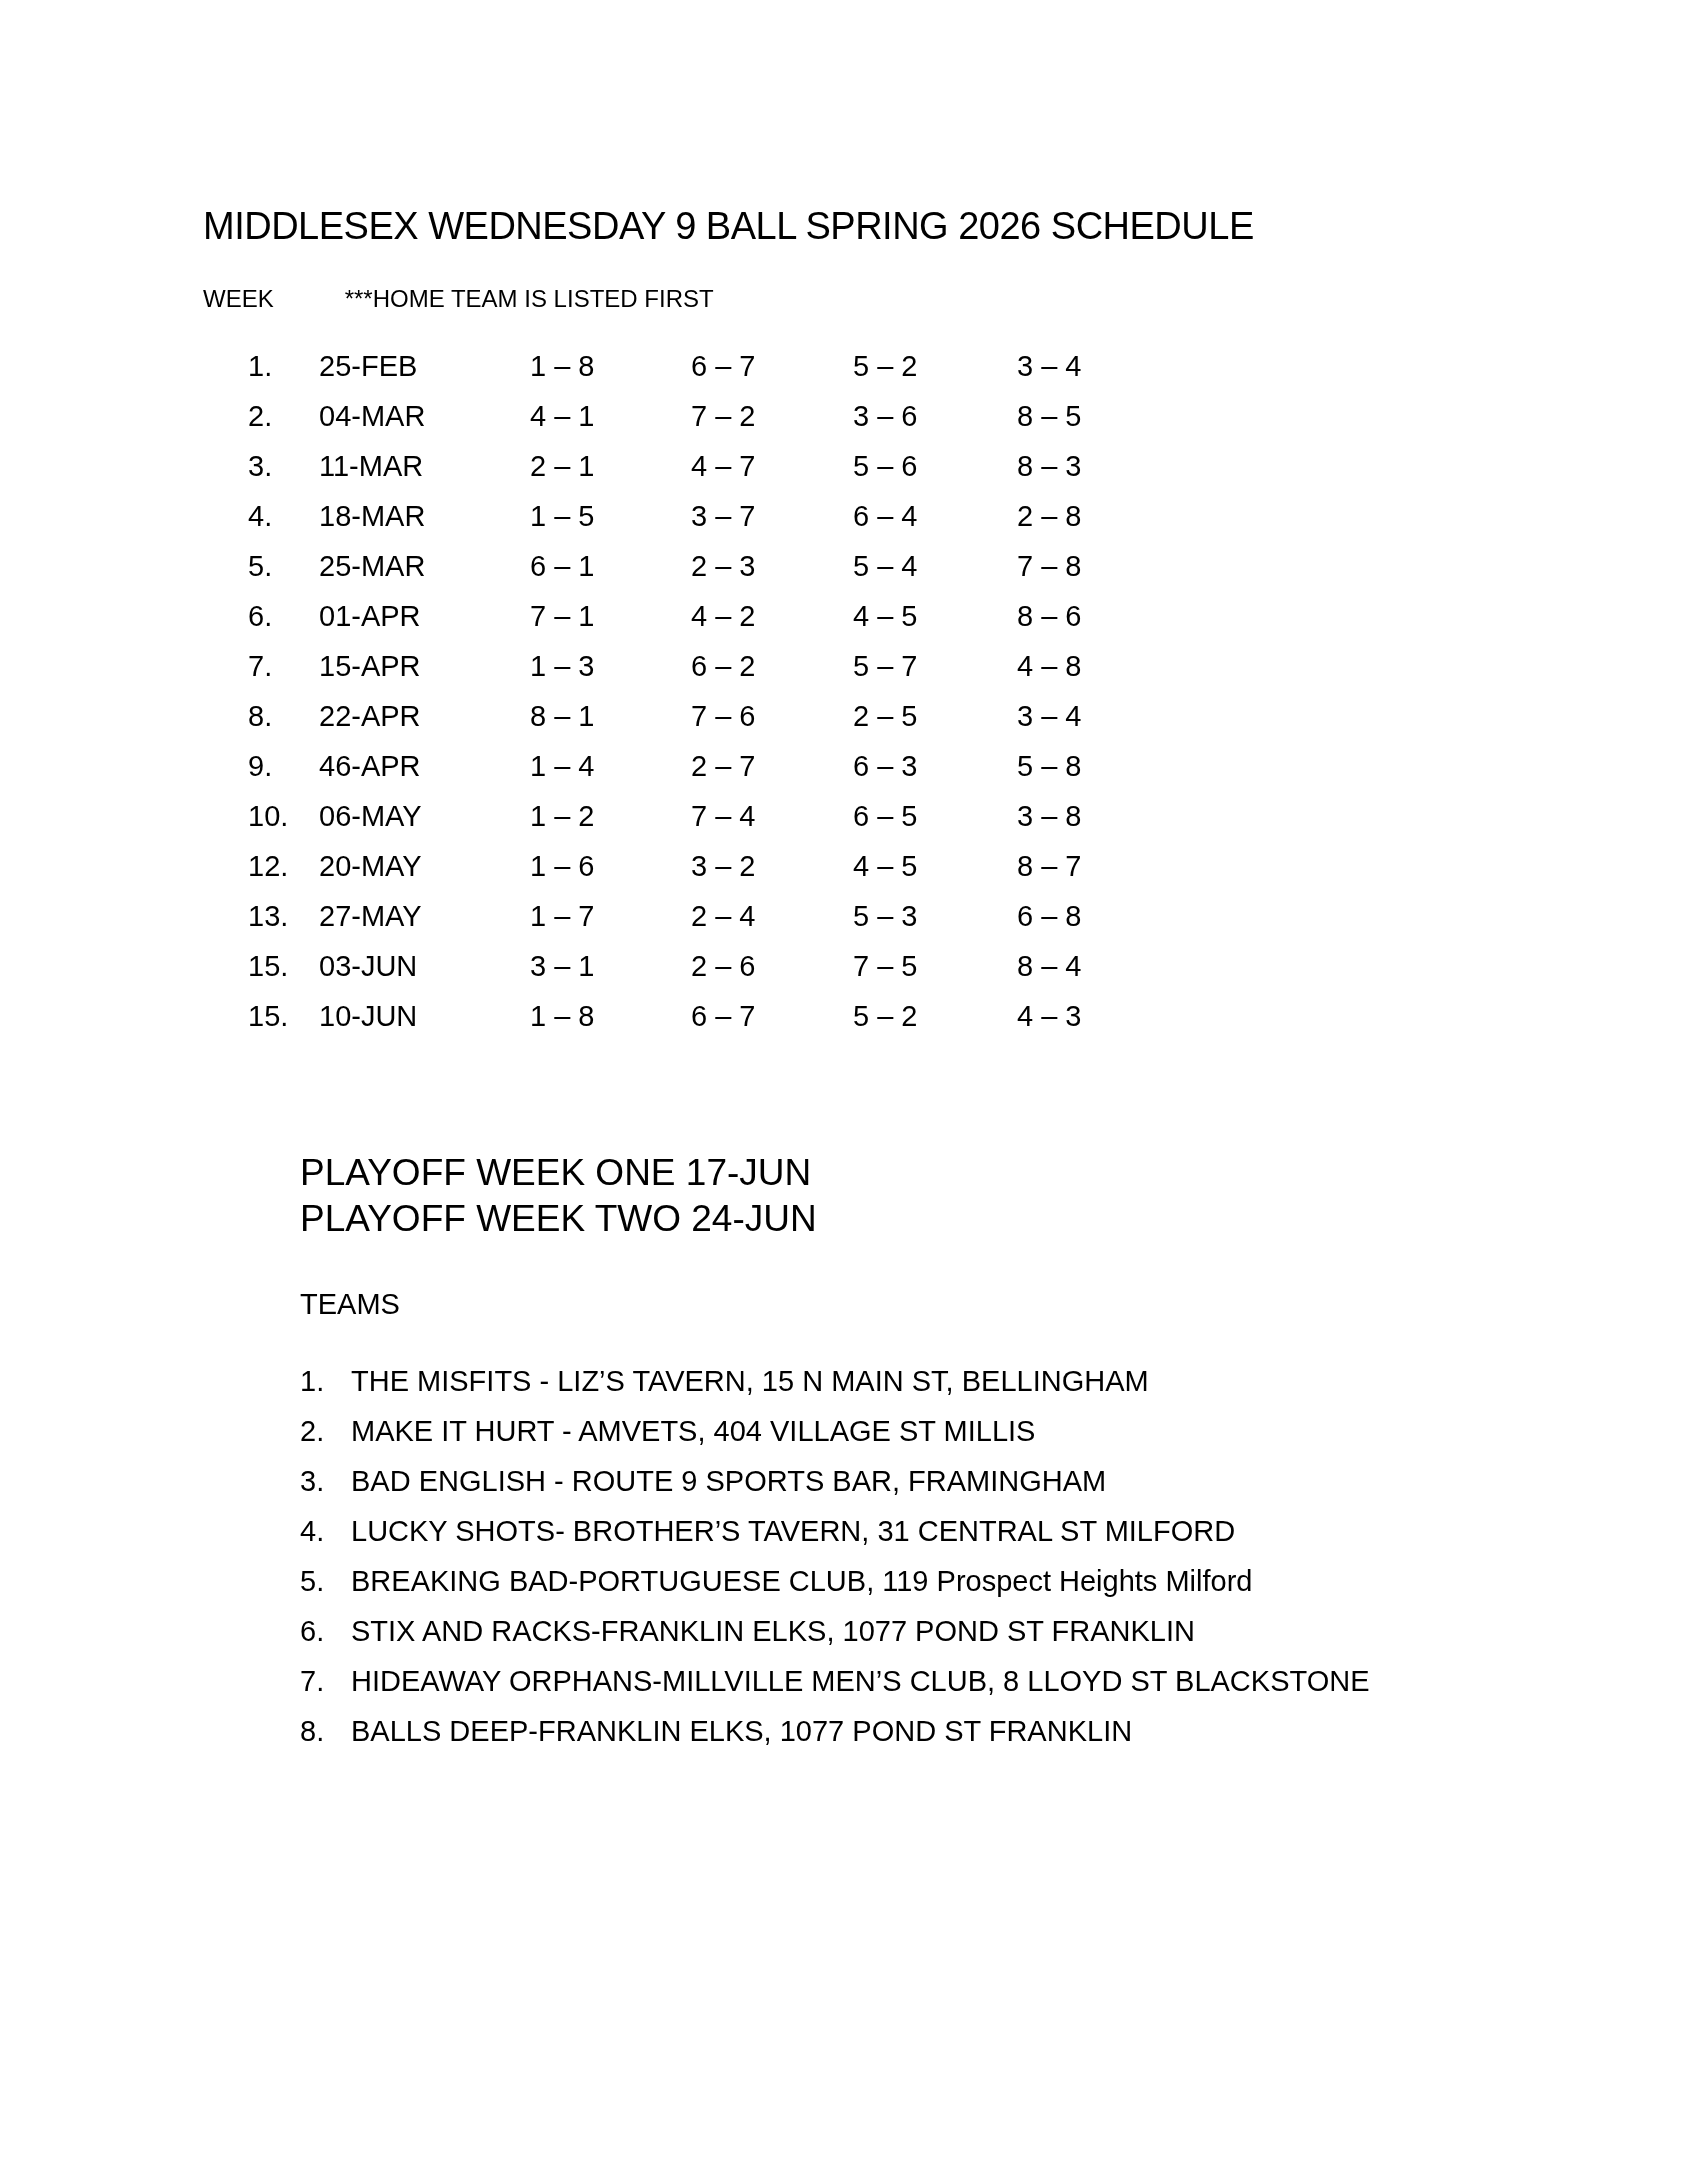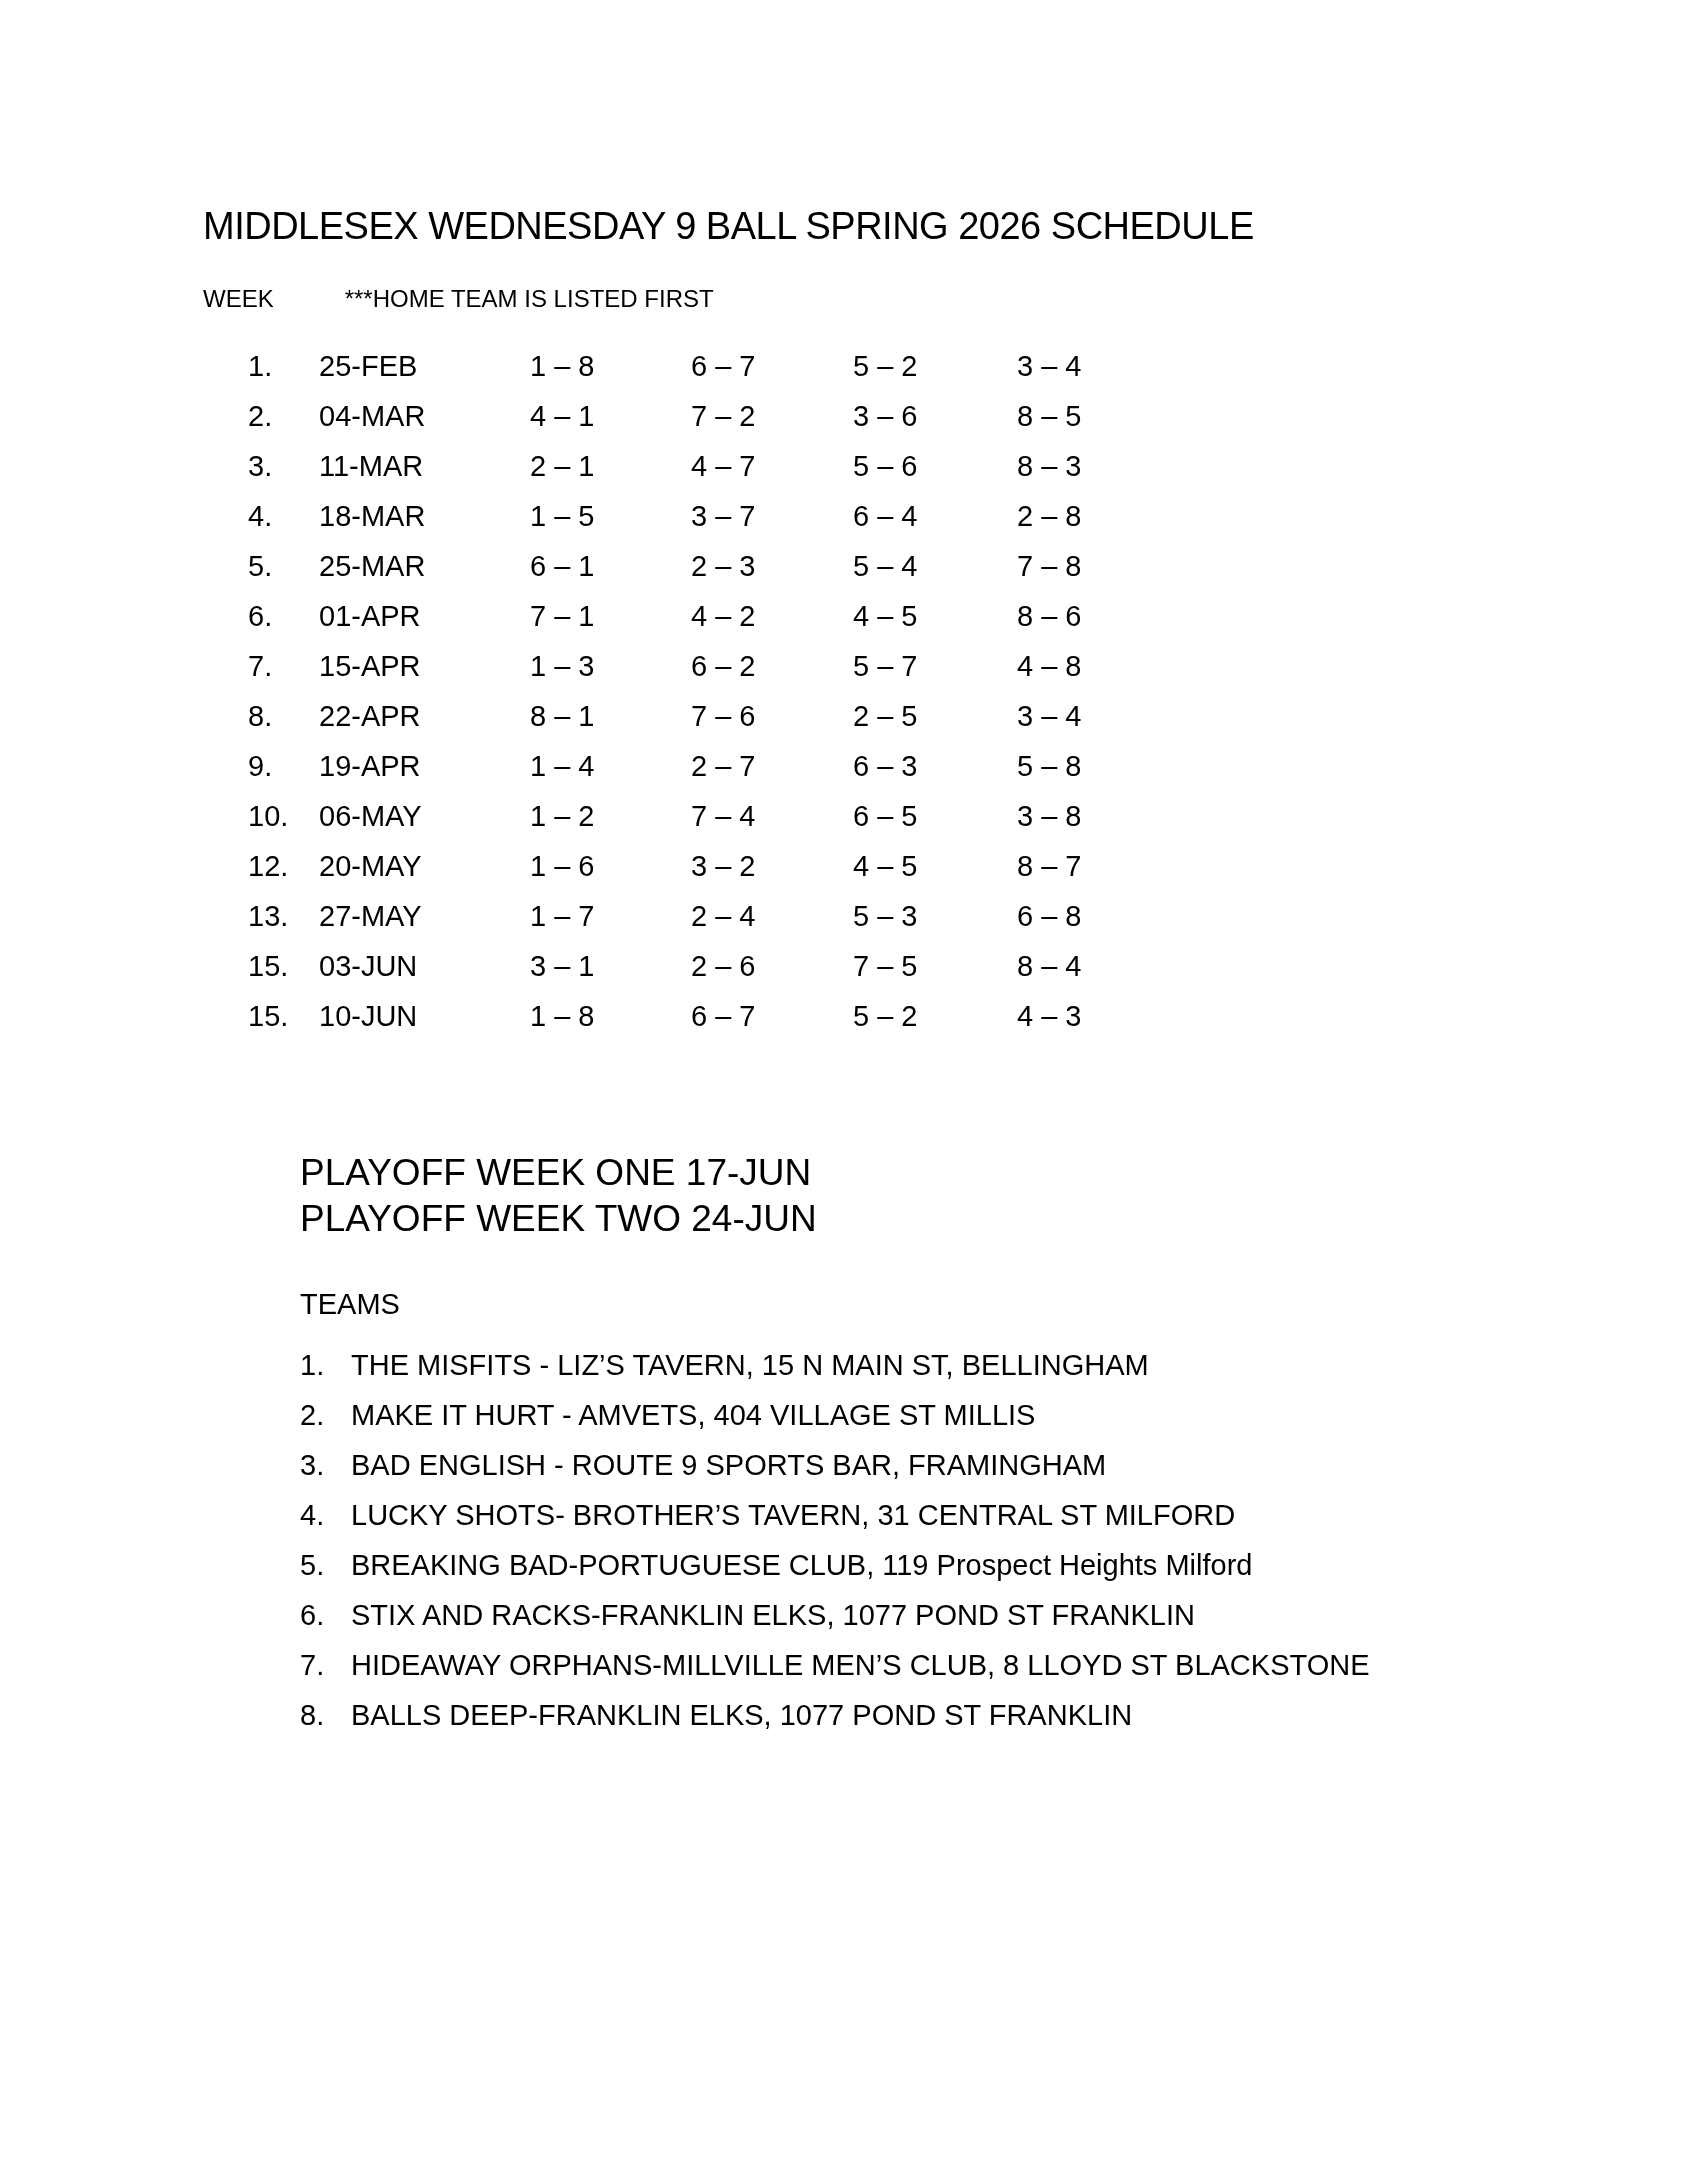--- a/index.html
+++ b/index.html
@@ -59,21 +59,21 @@
   }
   .teams {
     position: absolute;
     left: 300px;
     top: 1284px;
     font-size: 29px;
     white-space: nowrap;
   }
   .teams-heading {
     line-height: 40px;
-    margin-bottom: 16px;
+    margin-bottom: 32px;
   }
   .trow {
     display: grid;
     grid-template-columns: 51px auto;
     line-height: 50px;
     height: 50px;
   }
 </style>
 </head>
 <body>
@@ -146,21 +146,21 @@
     <div class="srow">
       <span>8.</span>
       <span>22-APR</span>
       <span>8 – 1</span>
       <span>7 – 6</span>
       <span>2 – 5</span>
       <span>3 – 4</span>
     </div>
     <div class="srow">
       <span>9.</span>
-      <span>19-APR</span>
+      <span>46-APR</span>
       <span>1 – 4</span>
       <span>2 – 7</span>
       <span>6 – 3</span>
       <span>5 – 8</span>
     </div>
     <div class="srow">
       <span>10.</span>
       <span>06-MAY</span>
       <span>1 – 2</span>
       <span>7 – 4</span>

